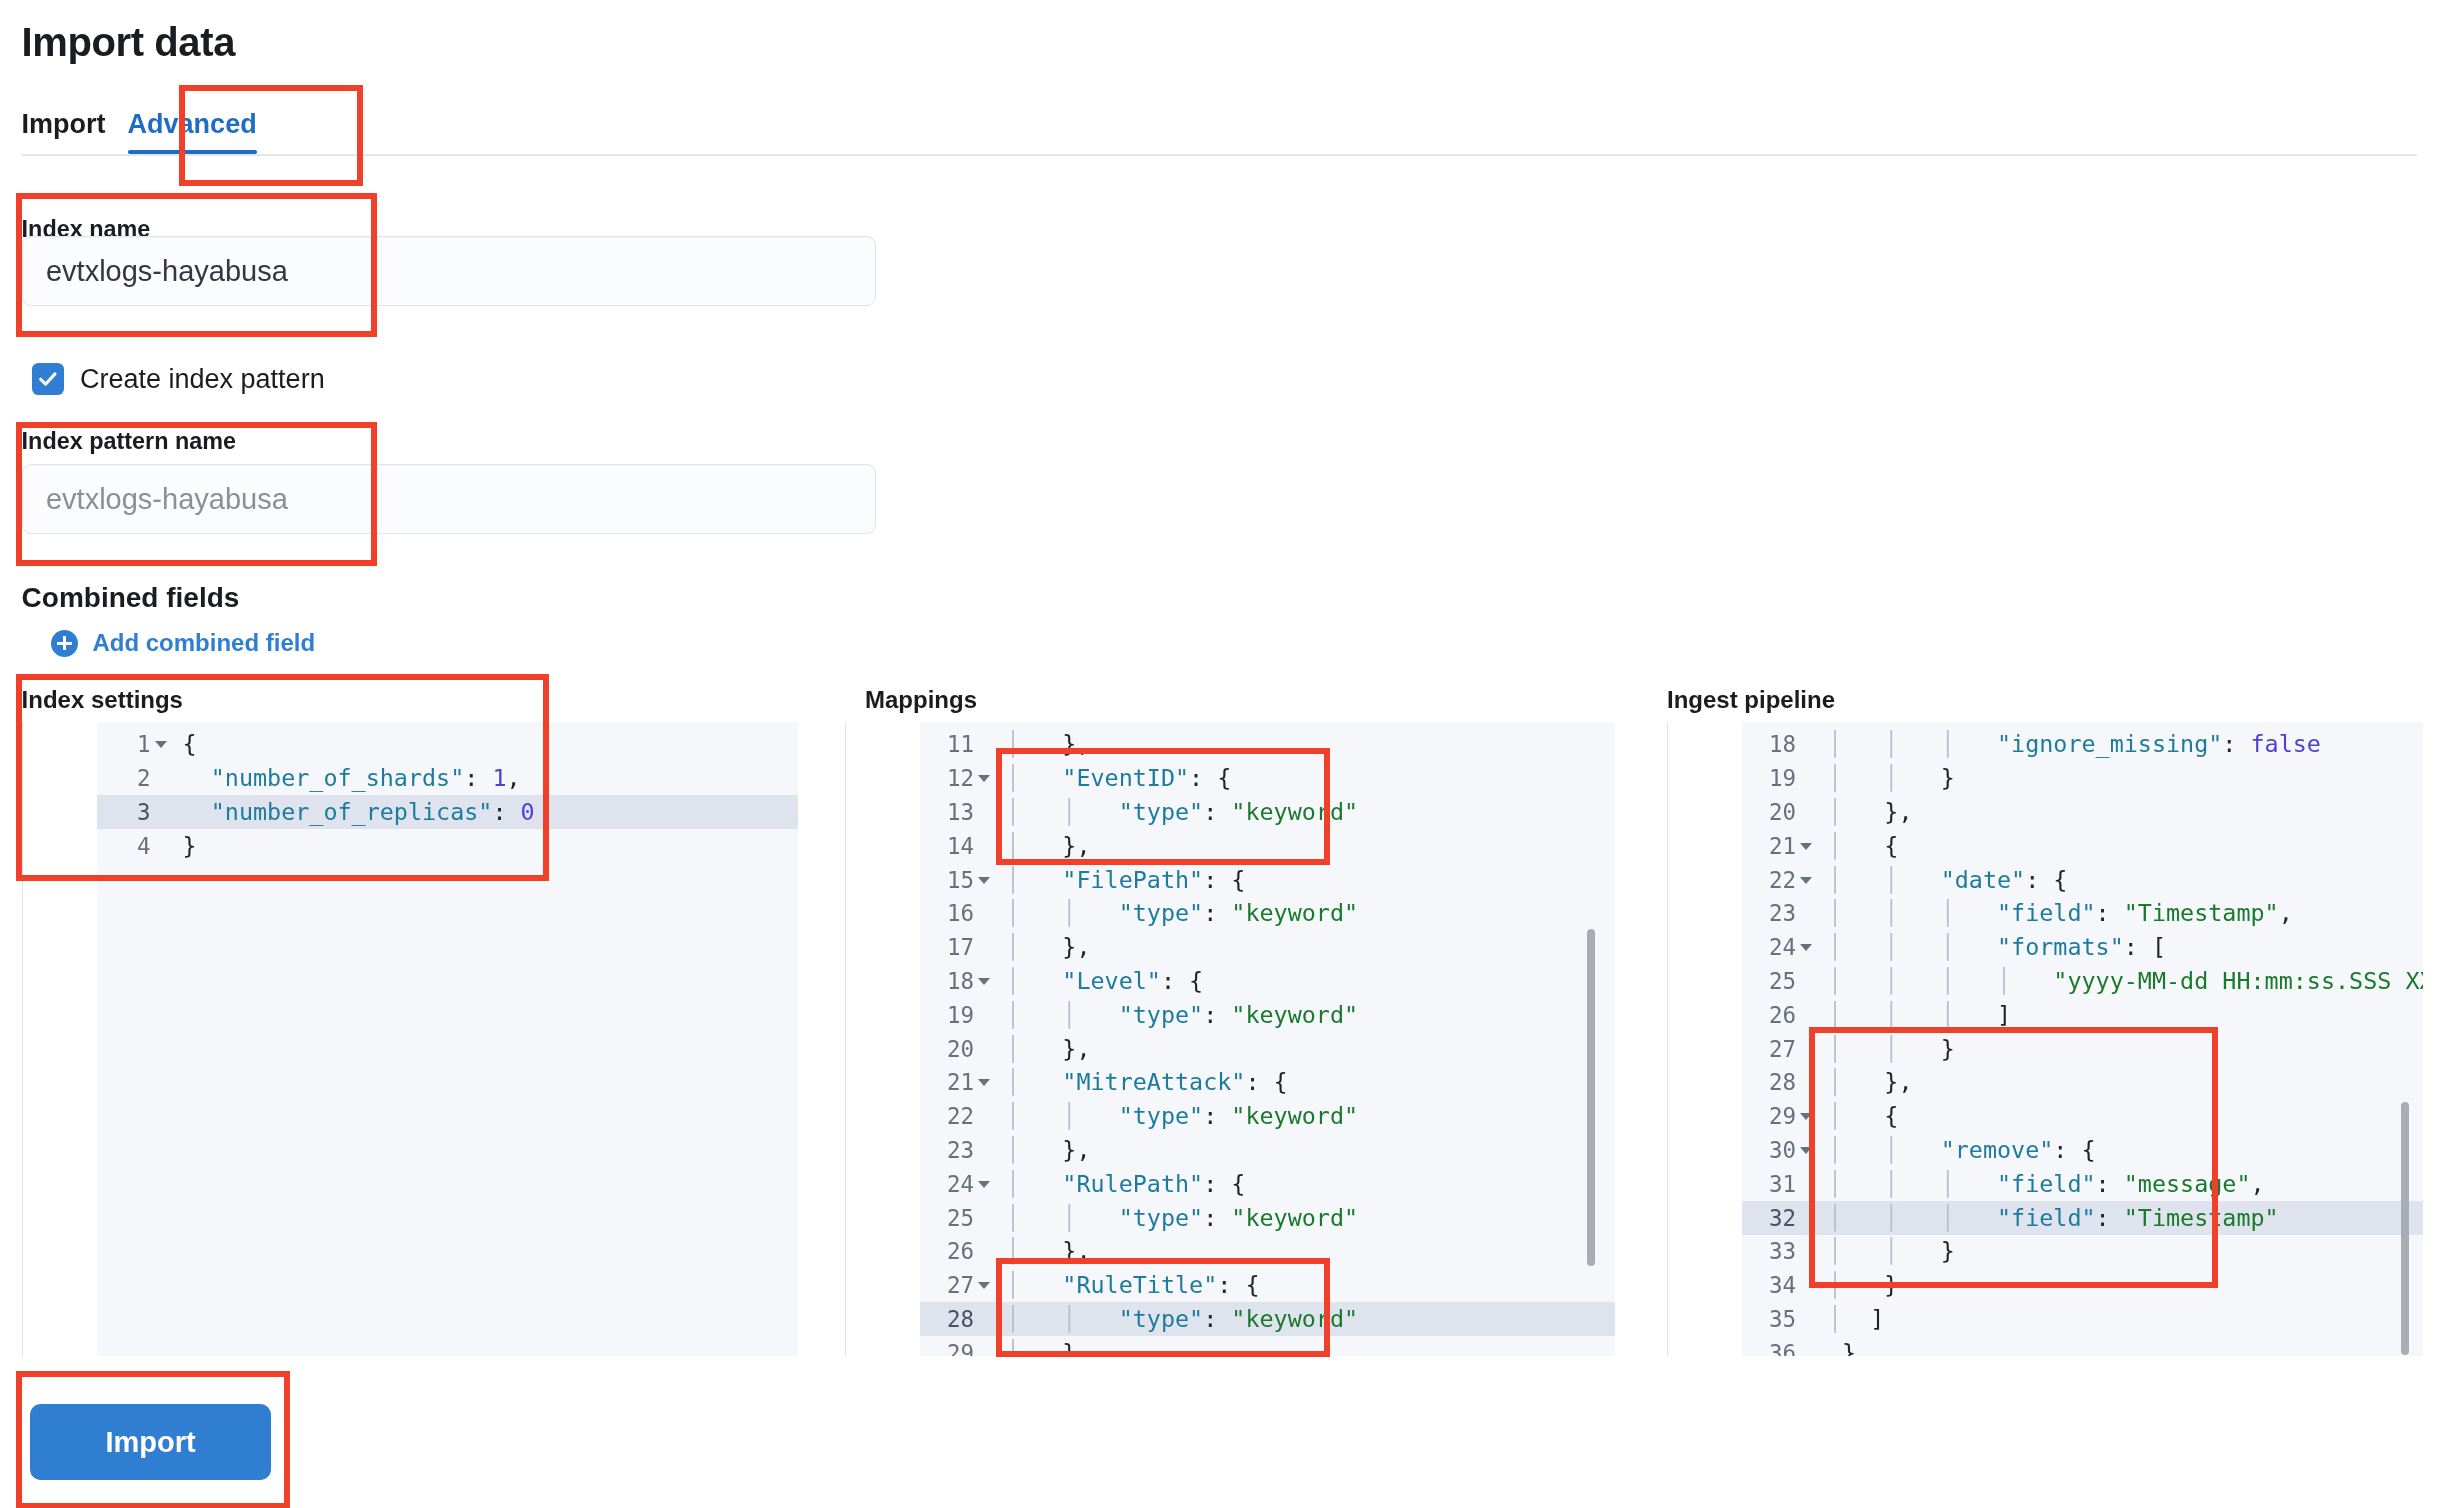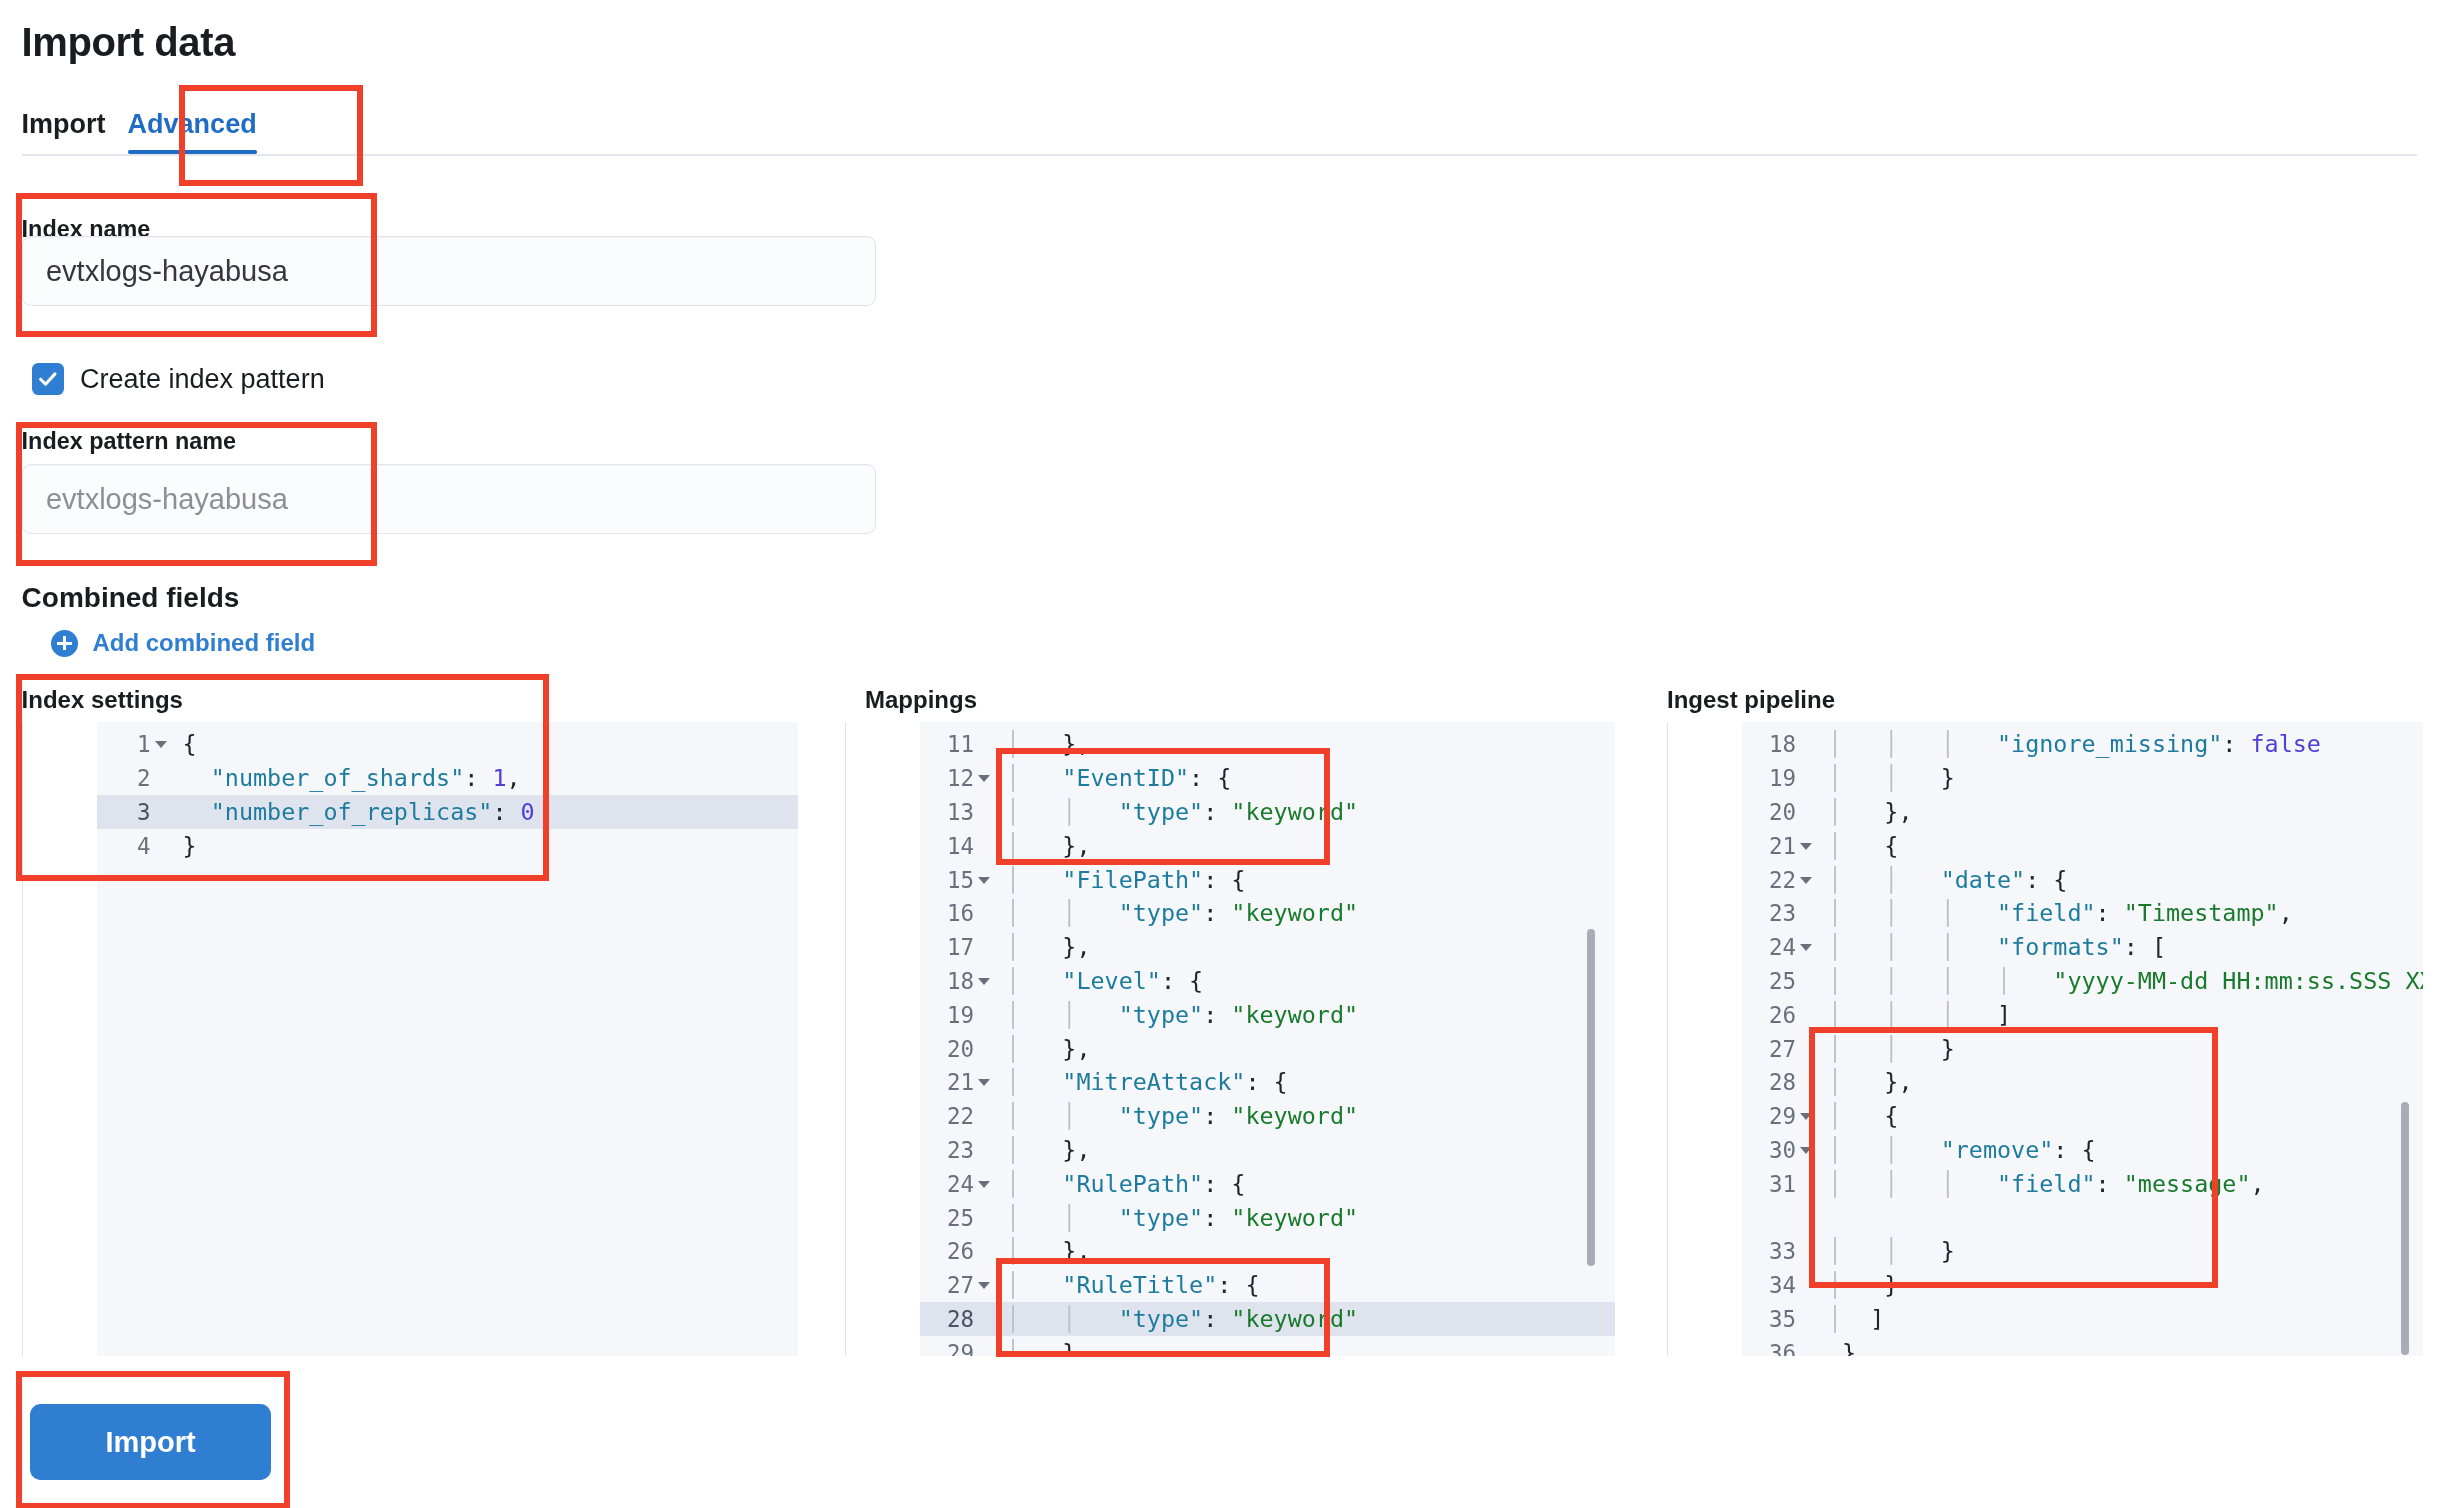--- a/index.html
+++ b/index.html
@@ -325,20 +325,24 @@
         </div>
         <div class="ln" style="top: 411px;">
           <span class="num">30</span>
           <span class="fold"></span>
           <span class="txt"><span class="g">│   │  </span><span class="k"> "remove"</span><span class="p">: {</span></span>
         </div>
         <div class="ln" style="top: 445px;">
           <span class="num">31</span>
           <span class="txt"><span class="g">│   │   │  </span><span class="k"> "field"</span><span class="p">: </span><span class="s">"message"</span><span class="p">,</span></span>
         </div>
+        <div class="ln hl" style="top: 479px;">
+          <span class="num">32</span>
+          <span class="txt"><span class="g">│   │   │  </span><span class="k"> "field"</span><span class="p">: </span><span class="s">"Timestamp"</span></span>
+        </div>
         <div class="ln" style="top: 512px;">
           <span class="num">33</span>
           <span class="txt"><span class="g">│   │  </span><span class="p"> }</span></span>
         </div>
         <div class="ln" style="top: 546px;">
           <span class="num">34</span>
           <span class="txt"><span class="g">│  </span><span class="p"> }</span></span>
         </div>
         <div class="ln" style="top: 580px;">
           <span class="num">35</span>

